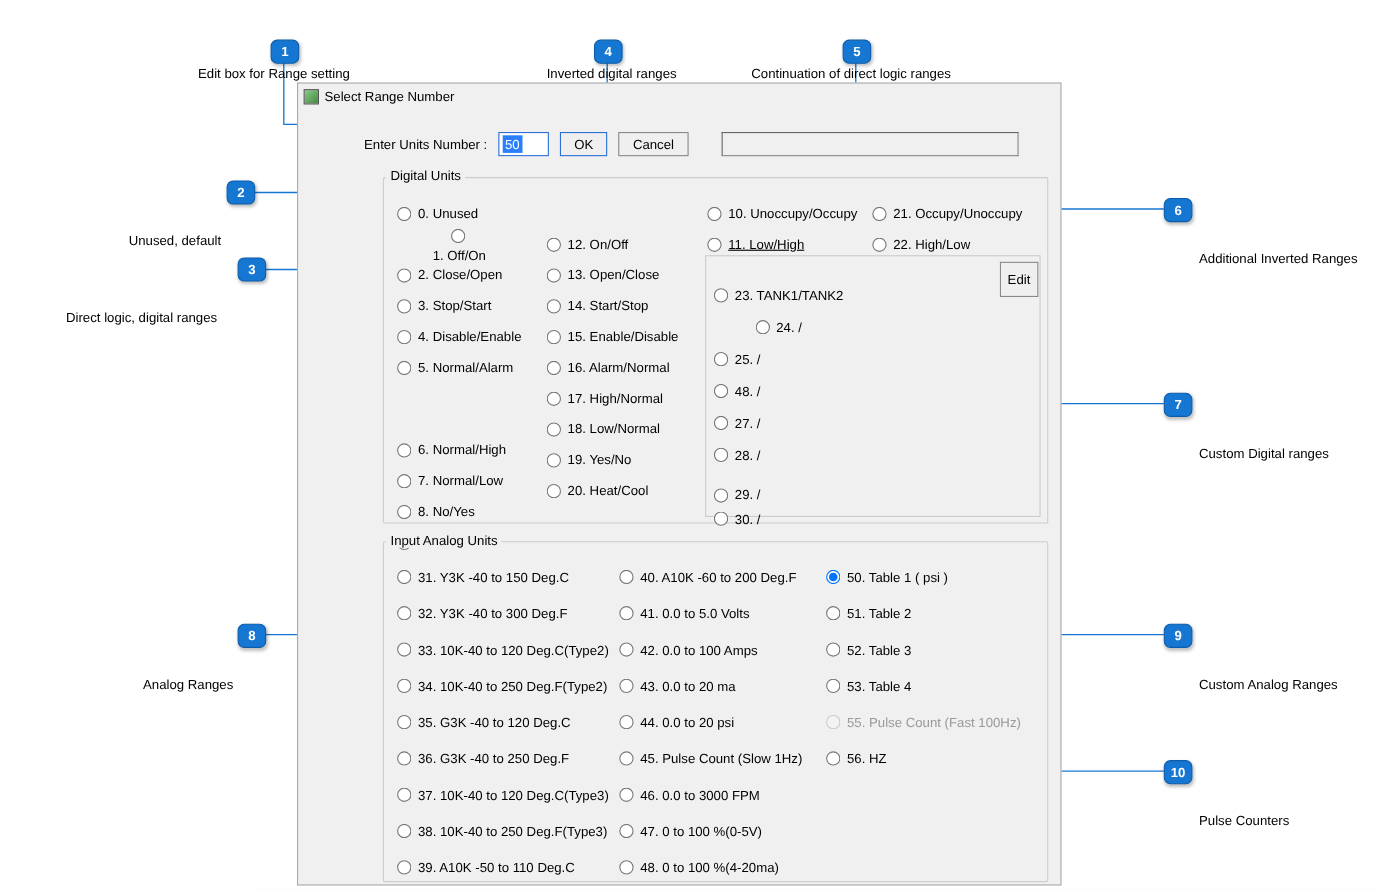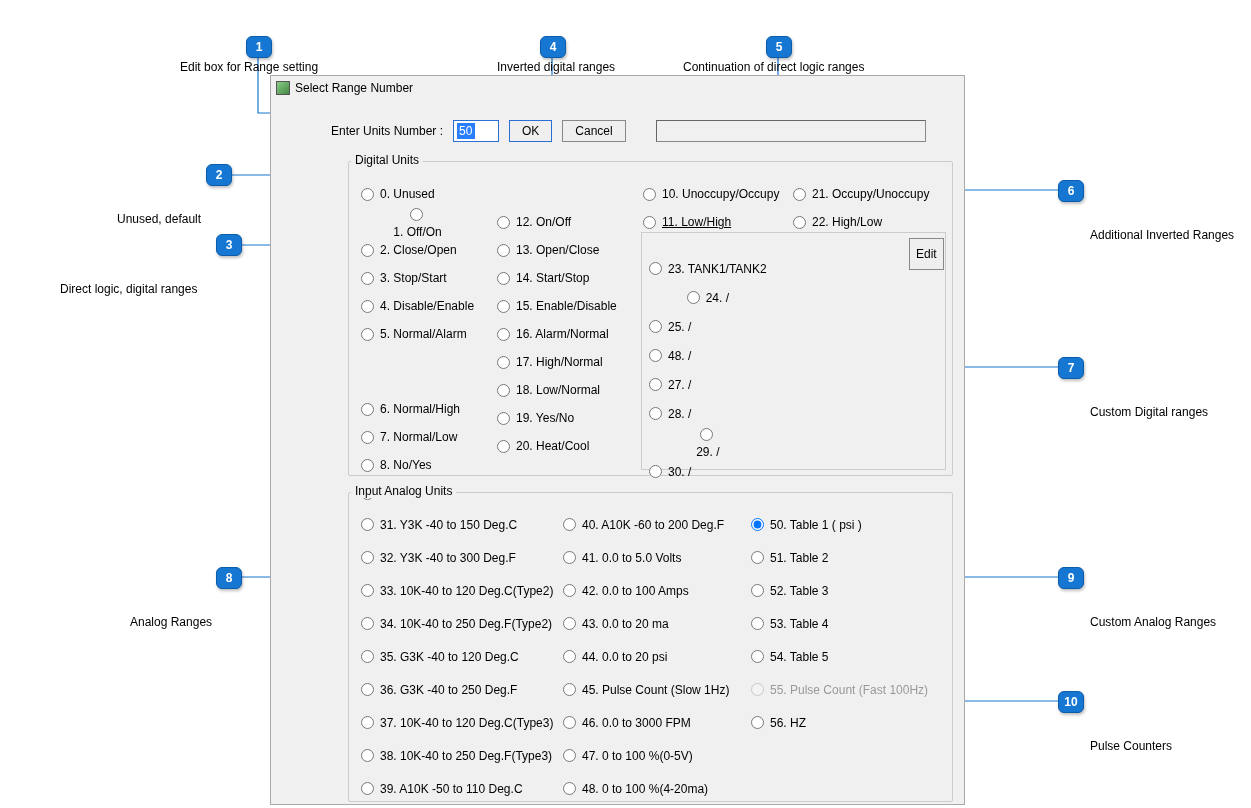--- a/index.html
+++ b/index.html
@@ -340,21 +340,21 @@
         <span>48.    /</span>
       </div>
       <div class="radio-item" style="height: 29px; display: flex; align-items: center;">
         <input type="radio" style="">
         <span>27.    /</span>
       </div>
       <div class="radio-item" style="height: 29px; display: flex; align-items: center;">
         <input type="radio" style="">
         <span>28.    /</span>
       </div>
-      <div class="radio-item" style="height: 29px; display: flex; align-items: center; flex-direction: column;">
+      <div class="radio-item" style="height: 29px; display: flex; align-items: flex-end;">
         <input type="radio" style="">
         <span>29.    /</span>
       </div>
       <div class="radio-item" style="height: 29px; display: flex; align-items: center;">
         <input type="radio" style="">
         <span>30.    /</span>
       </div>
     </div>
   <button class="edit-btn abs" style="left:638px;top:162px">Edit</button>
 
@@ -446,24 +446,20 @@
         <input type="radio" style="">
         <span>51.  Table 2</span>
       </div>
       <div class="radio-item" style="height: 33px; display: flex; align-items: center;">
         <input type="radio" style="">
         <span>52.  Table 3</span>
       </div>
       <div class="radio-item" style="height: 33px; display: flex; align-items: center;">
         <input type="radio" style="">
         <span>53.  Table 4</span>
-      </div>
-      <div class="radio-item" style="height: 33px; display: flex; align-items: center;">
-        <input type="radio" style="">
-        <span>54.  Table 5</span>
       </div>
       <div class="radio-item radio-disabled" style="height: 33px; display: flex; align-items: center;">
         <input type="radio" disabled="" style="">
         <span>55.  Pulse Count (Fast 100Hz)</span>
       </div>
       <div class="radio-item" style="height: 33px; display: flex; align-items: center;">
         <input type="radio" style="">
         <span>56.  HZ</span>
       </div>
     </div>

